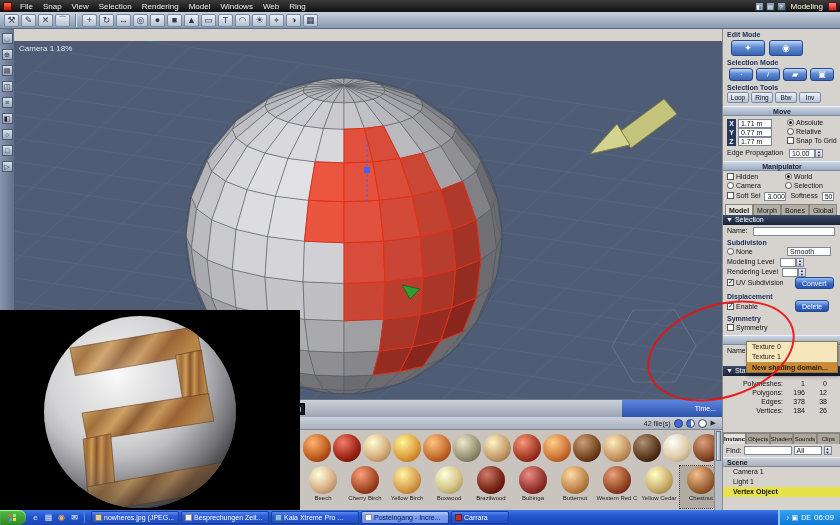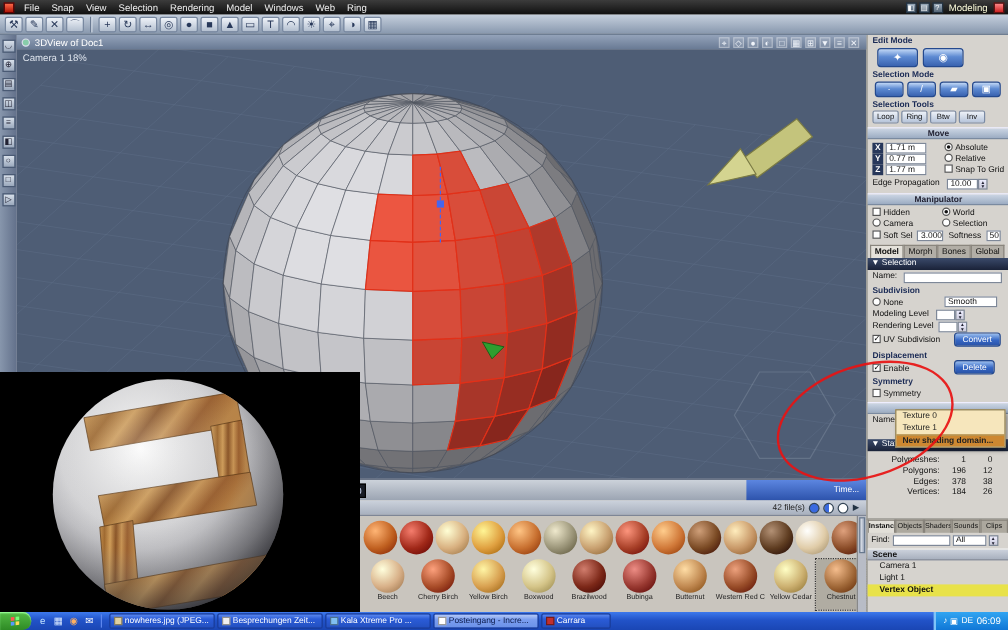--- a/index.html
+++ b/index.html
@@ -195,36 +195,20 @@
       <span class="lti">⊕</span>
       <span class="lti">▤</span>
       <span class="lti">◫</span>
       <span class="lti">≡</span>
       <span class="lti">◧</span>
       <span class="lti">○</span>
       <span class="lti">□</span>
       <span class="lti">▷</span>
     </div>
 
-  <div id="vp-titlebar">
-    <span id="vp-circle"></span>
-    <span id="vp-title">3DView of Doc1</span>
-    <div id="vp-icons">
-        <span class="vpi">⌖</span>
-        <span class="vpi">◇</span>
-        <span class="vpi">●</span>
-        <span class="vpi">◐</span>
-        <span class="vpi">□</span>
-        <span class="vpi">▦</span>
-        <span class="vpi">⊞</span>
-        <span class="vpi">▼</span>
-        <span class="vpi">≡</span>
-        <span class="vpi">✕</span>
-      </div>
-  </div>
   <div id="vp-canvas">
     <span id="camera-label">Camera 1   18%</span>
     <div id="vp-svg-wrap"><svg width="708" height="358" viewBox="0 0 708 358" xmlns="http://www.w3.org/2000/svg">
     <g stroke="#7e90ac" stroke-width="0.6" opacity="0.30">
       <g transform="translate(330,215) scale(1,0.36) rotate(22)">
               <line x1="-480" y1="-480" x2="-480" y2="480"></line>
               <line x1="-480" y1="-480" x2="480" y2="-480"></line>
               <line x1="-420" y1="-480" x2="-420" y2="480"></line>
               <line x1="-480" y1="-420" x2="480" y2="-420"></line>
               <line x1="-360" y1="-480" x2="-360" y2="480"></line>

